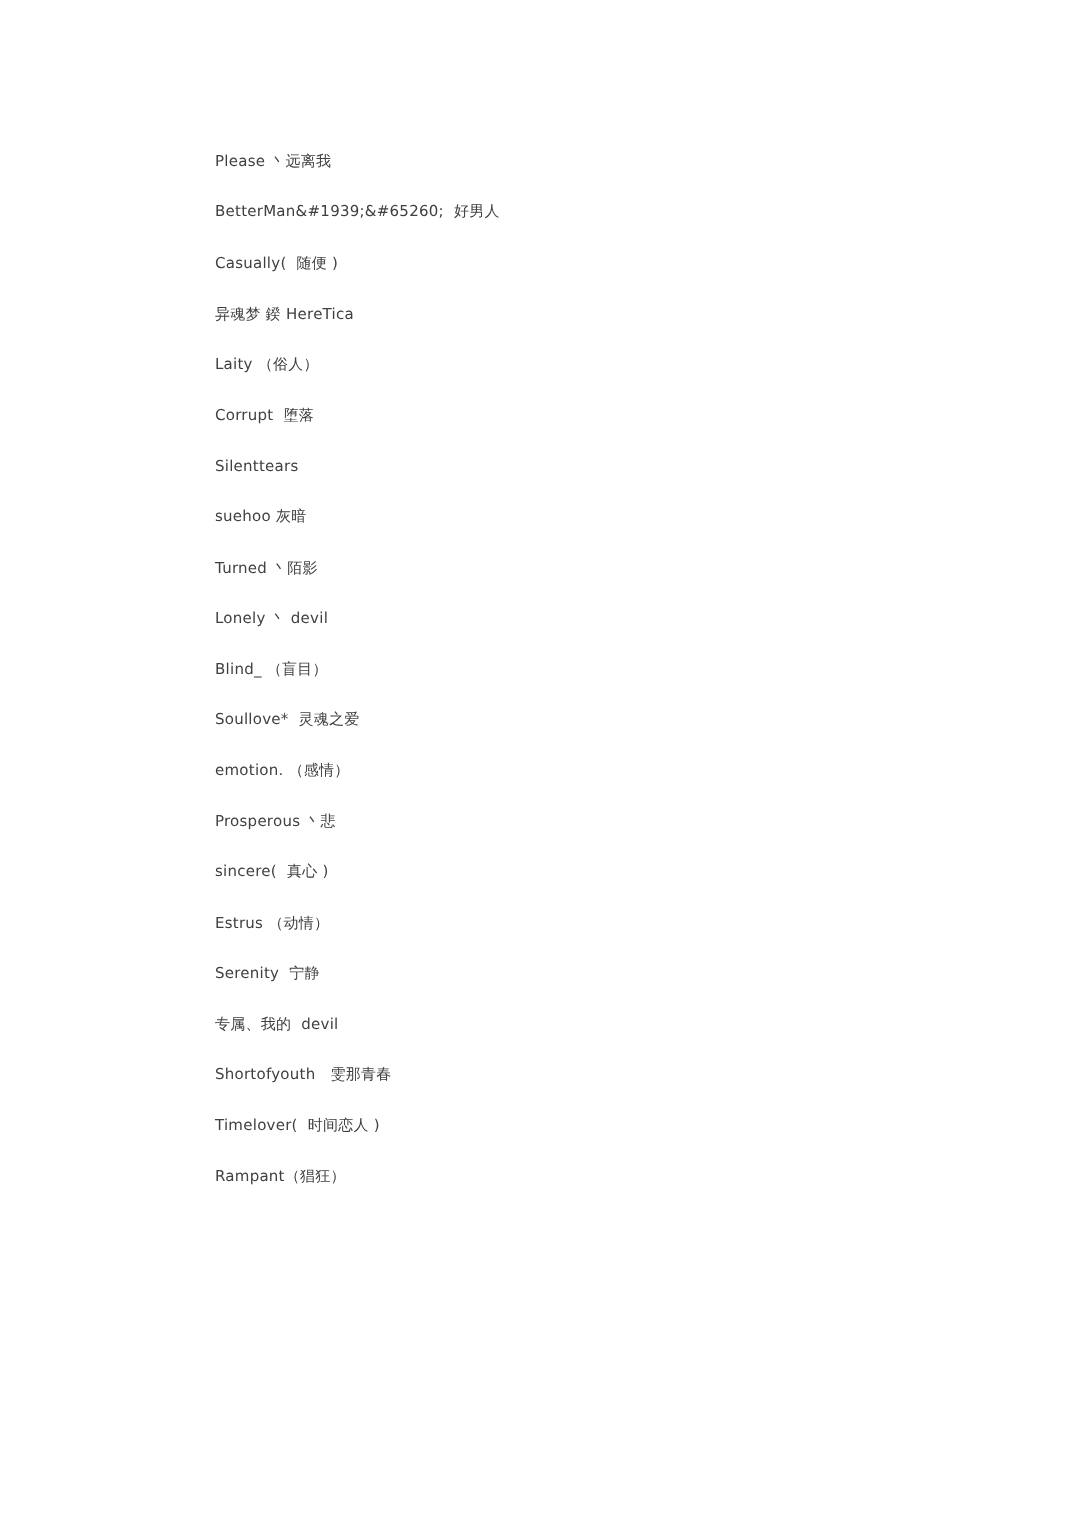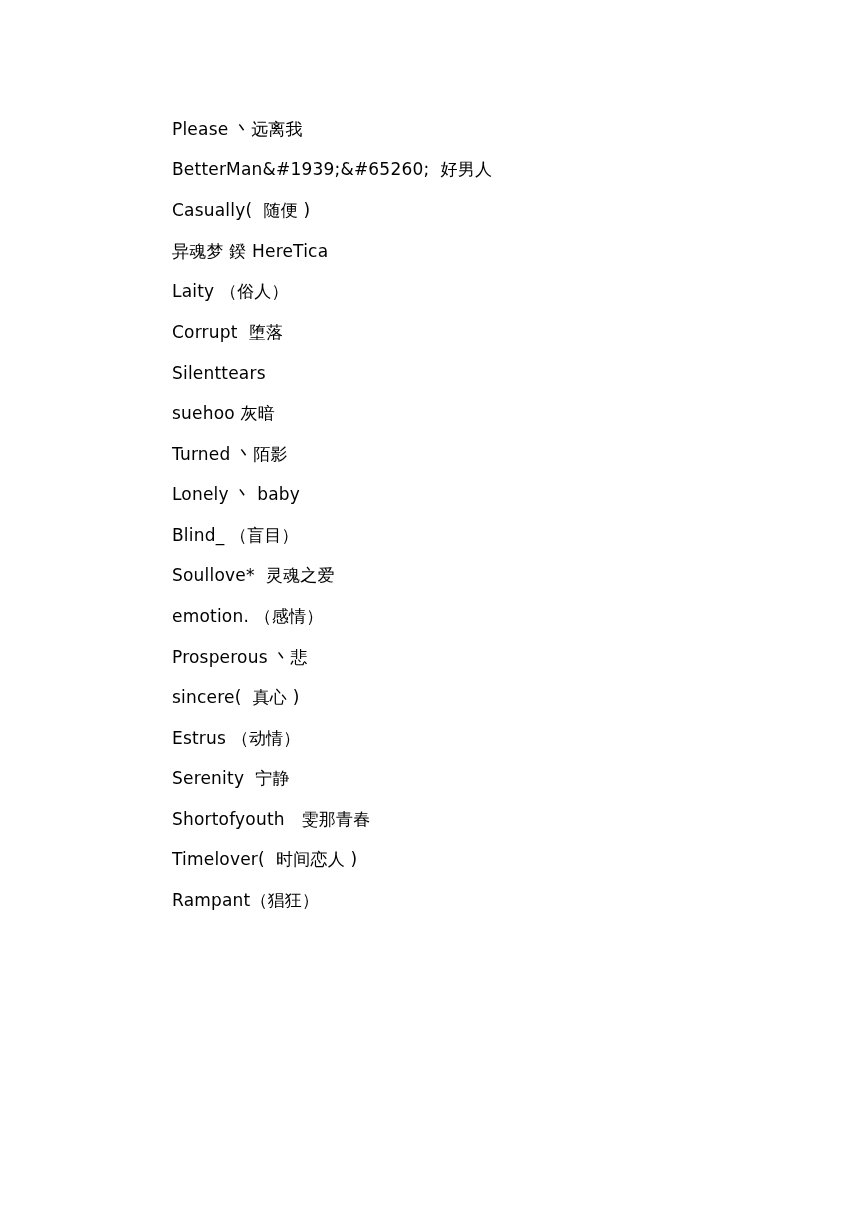--- a/index.html
+++ b/index.html
@@ -16,43 +16,44 @@
   .doc {
     box-sizing: border-box;
     width: 860px;
     height: 1218px;
     padding: 109px 40px 0 172px;
   }
   .line {
     height: 40.6px;
     display: flex;
     align-items: center;
-    font-size: 17px;
-    color: #000000;
+    font-size: 12px;
+    color: #404040;
     white-space: pre;       
     letter-spacing: 0.2px;
   }
 </style>
 </head>
 <body>
 
 <main class="doc">
   <div class="line">Please 丶远离我</div>
   <div class="line">BetterMan&amp;#1939;&amp;#65260;  好男人</div>
   <div class="line">Casually(  随便 )</div>
   <div class="line">异魂梦 鍨 HereTica</div>
   <div class="line">Laity （俗人）</div>
   <div class="line">Corrupt  堕落</div>
   <div class="line">Silenttears</div>
   <div class="line">suehoo 灰暗</div>
   <div class="line">Turned 丶陌影</div>
-  <div class="line">Lonely 丶 baby</div>
+  <div class="line">Lonely 丶 devil</div>
   <div class="line">Blind_ （盲目）</div>
   <div class="line">Soullove*  灵魂之爱</div>
   <div class="line">emotion. （感情）</div>
   <div class="line">Prosperous 丶悲</div>
   <div class="line">sincere(  真心 )</div>
   <div class="line">Estrus （动情）</div>
   <div class="line">Serenity  宁静</div>
+  <div class="line">专属、我的  devil</div>
   <div class="line">Shortofyouth   雯那青春</div>
   <div class="line">Timelover(  时间恋人 )</div>
   <div class="line">Rampant（猖狂）</div>
 </main>
 
 </body></html>

